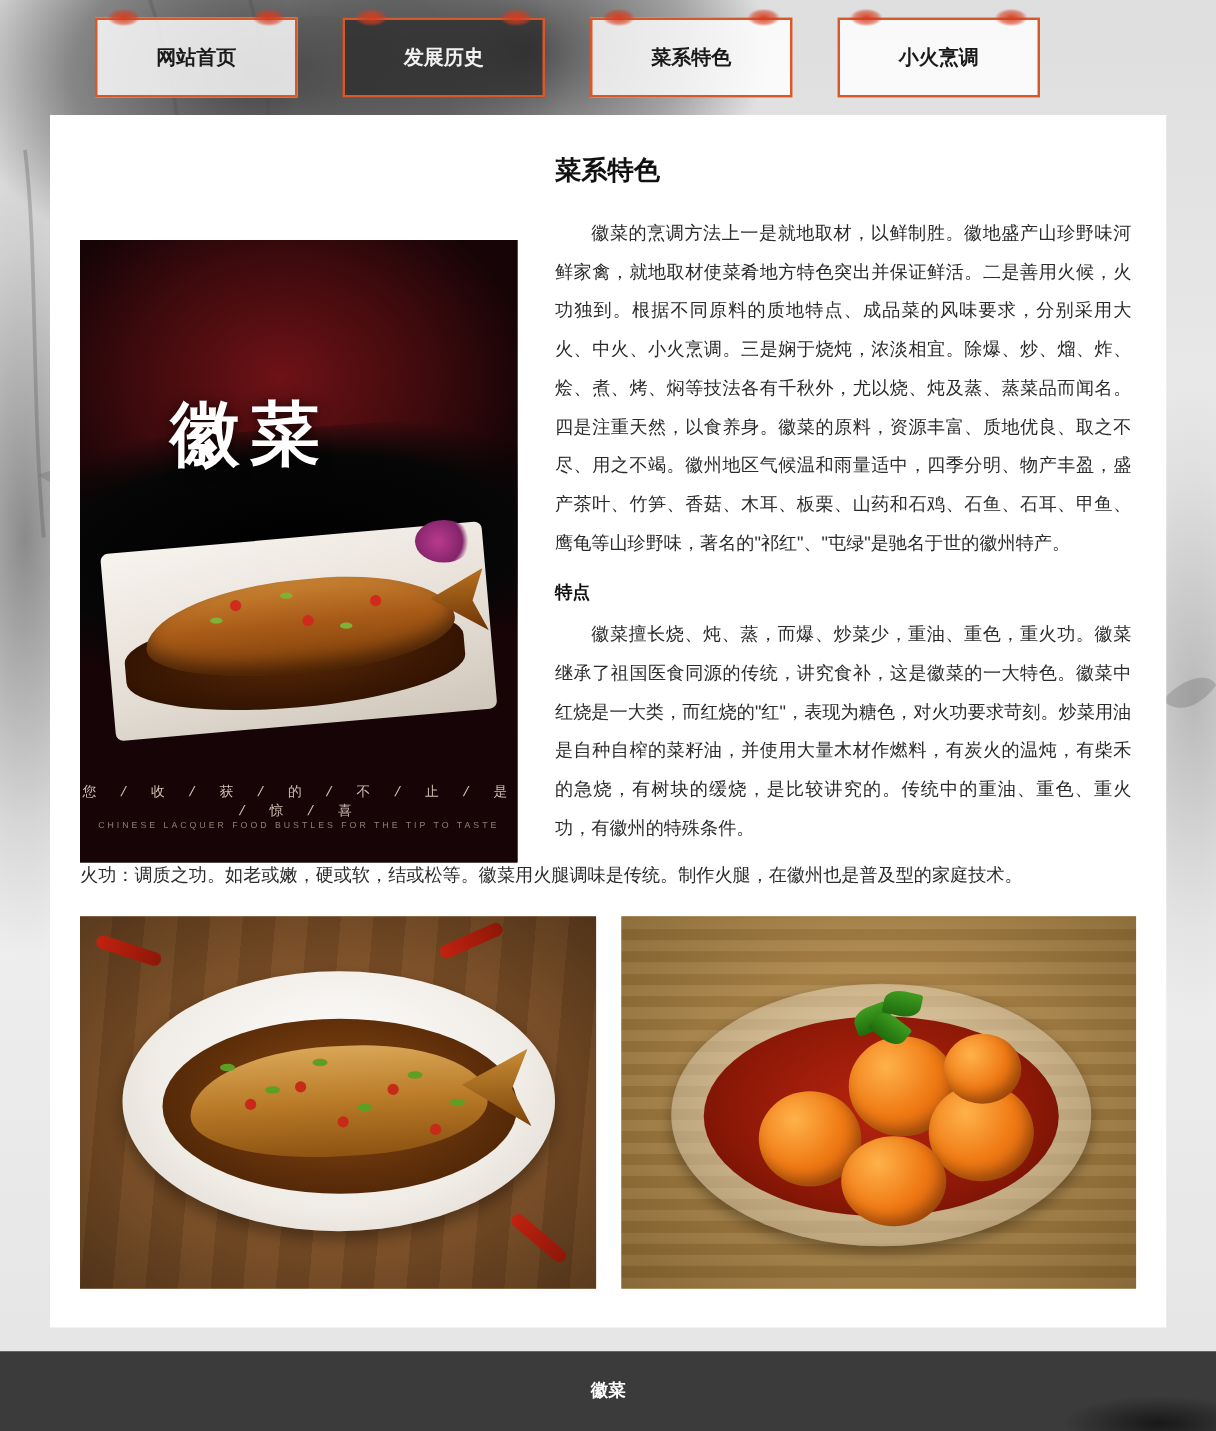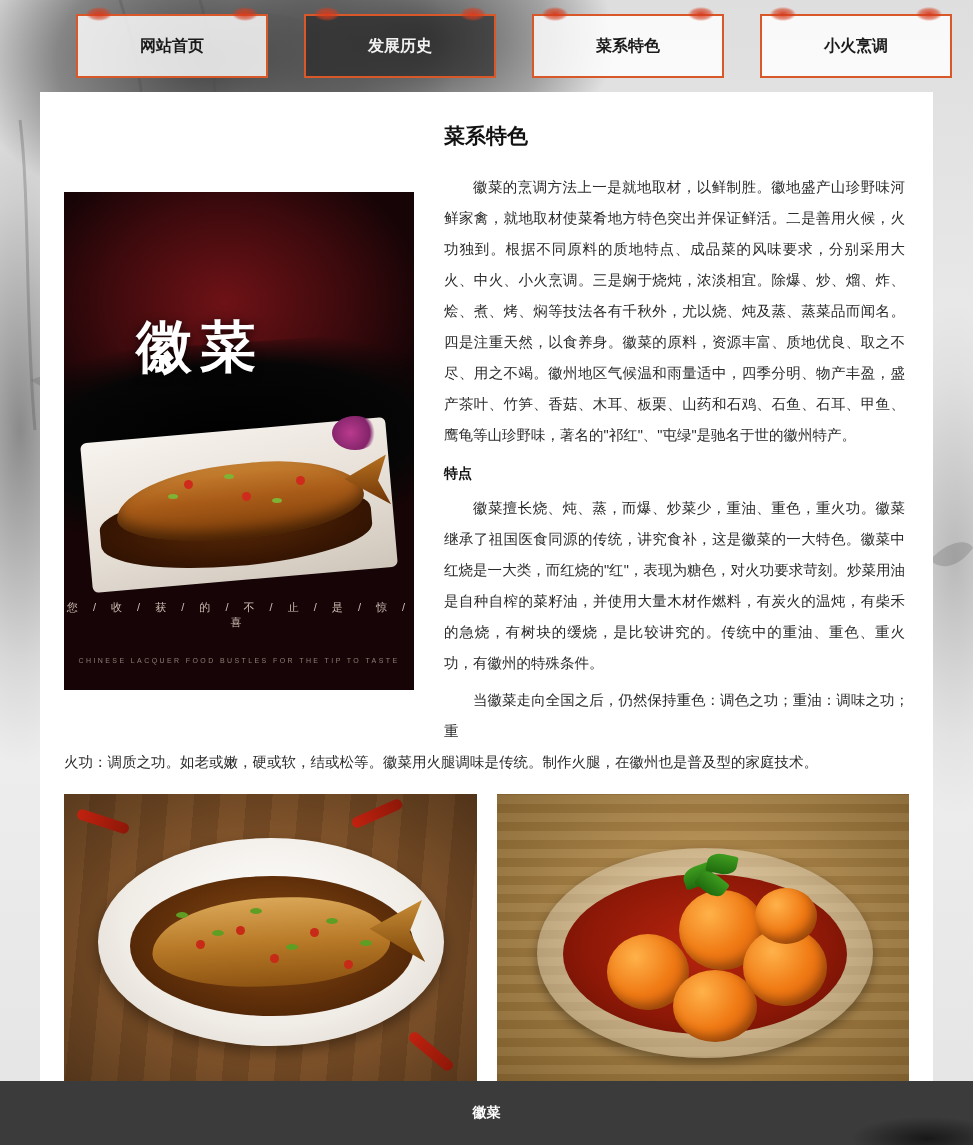--- a/index.html
+++ b/index.html
@@ -36,21 +36,21 @@
   .topbar {
     position: relative;
     z-index: 5;
     height: 92px;
     display: flex;
     align-items: center;
     padding-left: 76px;
     gap: 36px;
   }
   .nav-item {
-    width: 192px;
+    width: 162px;
     height: 64px;
     border: 2px solid #d8582a;
     background: rgba(255,255,255,0.82);
     display: flex;
     align-items: center;
     justify-content: center;
     font-size: 16px;
     font-weight: bold;
     color: #1a1a1a;
     position: relative;
@@ -163,25 +163,26 @@
     left: 72px; top: 118px;
     font-family: "Liberation Serif", serif;
     font-size: 56px;
     font-weight: bold;
     color: #fff;
     letter-spacing: 8px;
     text-shadow: 0 2px 10px rgba(0,0,0,0.8);
   }
   .poster-sub {
     position: absolute;
-    left: 0; right: 0; bottom: 60px;
+    left: 0; right: 0; bottom: 34px;
     text-align: center;
     font-size: 11px;
     color: #cdbfb4;
     letter-spacing: 6px;
+    font-family: Liberation Mono, monospace;
   }
   .poster-sub2 {
     position: absolute;
     left: 0; right: 0; bottom: 26px;
     text-align: center;
     font-size: 7px;
     color: #8d7f76;
     letter-spacing: 2.4px;
   }
 
@@ -415,21 +416,20 @@
     </div>
 
     <div class="text-col">
       <h1 class="sec-title">菜系特色</h1>
 
       <p class="para">徽菜的烹调方法上一是就地取材，以鲜制胜。徽地盛产山珍野味河鲜家禽，就地取材使菜肴地方特色突出并保证鲜活。二是善用火候，火功独到。根据不同原料的质地特点、成品菜的风味要求，分别采用大火、中火、小火烹调。三是娴于烧炖，浓淡相宜。除爆、炒、熘、炸、烩、煮、烤、焖等技法各有千秋外，尤以烧、炖及蒸、蒸菜品而闻名。四是注重天然，以食养身。徽菜的原料，资源丰富、质地优良、取之不尽、用之不竭。徽州地区气候温和雨量适中，四季分明、物产丰盈，盛产茶叶、竹笋、香菇、木耳、板栗、山药和石鸡、石鱼、石耳、甲鱼、鹰龟等山珍野味，著名的"祁红"、"屯绿"是驰名于世的徽州特产。</p>
 
       <h2 class="sub-title">特点</h2>
       <p class="para tight">徽菜擅长烧、炖、蒸，而爆、炒菜少，重油、重色，重火功。徽菜继承了祖国医食同源的传统，讲究食补，这是徽菜的一大特色。徽菜中红烧是一大类，而红烧的"红"，表现为糖色，对火功要求苛刻。炒菜用油是自种自榨的菜籽油，并使用大量木材作燃料，有炭火的温炖，有柴禾的急烧，有树块的缓烧，是比较讲究的。传统中的重油、重色、重火功，有徽州的特殊条件。</p>
 
-      <p class="full-para">当徽菜走向全国之后，仍然保持重色：调色之功；重油：调味之功；重</p>
     </div>
   </div>
 
   <p class="spill">火功：调质之功。如老或嫩，硬或软，结或松等。徽菜用火腿调味是传统。制作火腿，在徽州也是普及型的家庭技术。</p>
 
   <div class="gallery">
 
     <div class="gal">
       <div class="gal-wood"></div>
       <div class="chili-long" style="left:12px;top:22px;transform:rotate(18deg)"></div>

